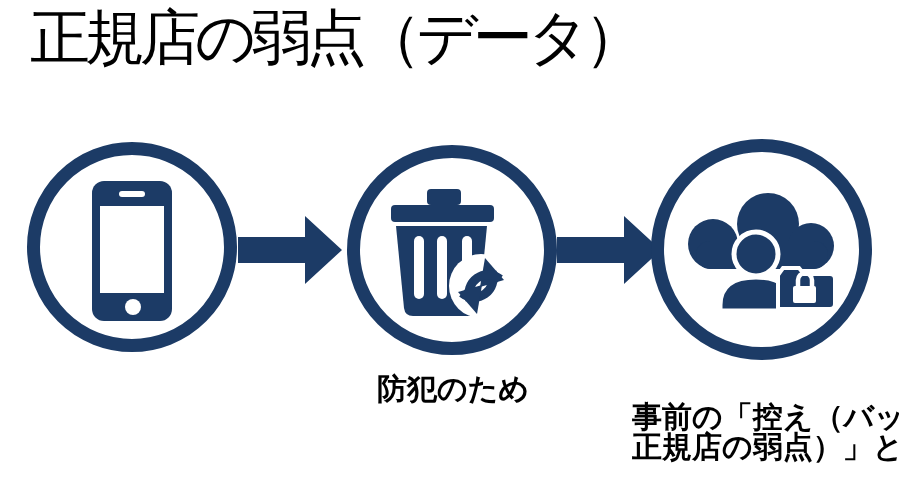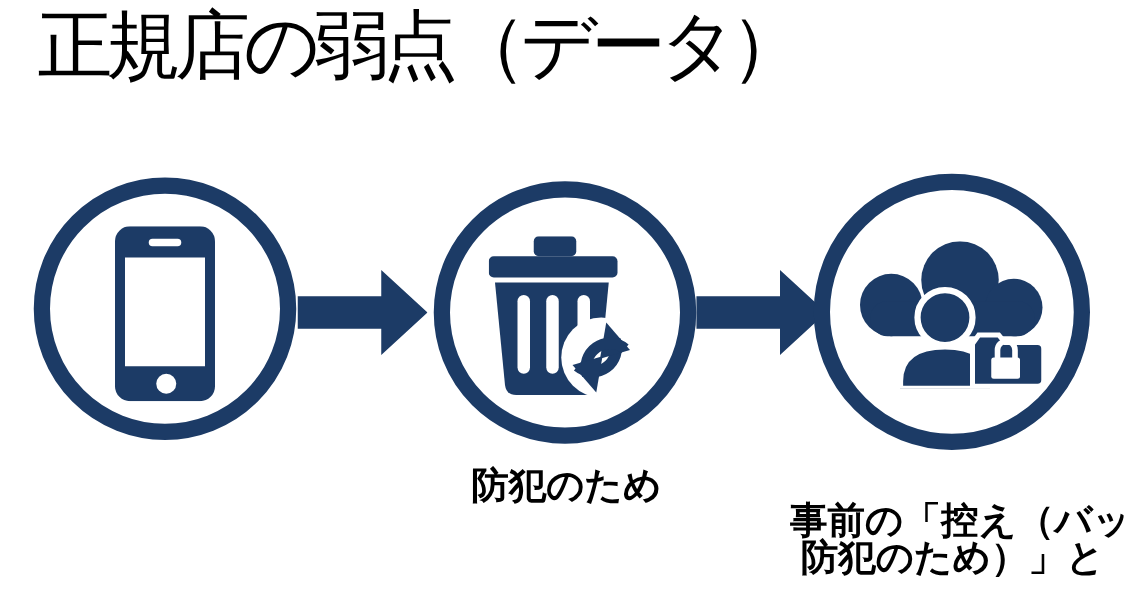--- a/index.html
+++ b/index.html
@@ -123,16 +123,16 @@
       </svg>
     </span>
   </div>
 
   <div class="caption caption-wipe">
     <div>防犯のため</div>
   </div>
 
   <div class="caption caption-backup">
     <div>事前の「控え（バッ</div>
-    <div>防犯のため）」と</div>
+    <div>正規店の弱点）」と</div>
   </div>
 
 </div>
 
 </body></html>

